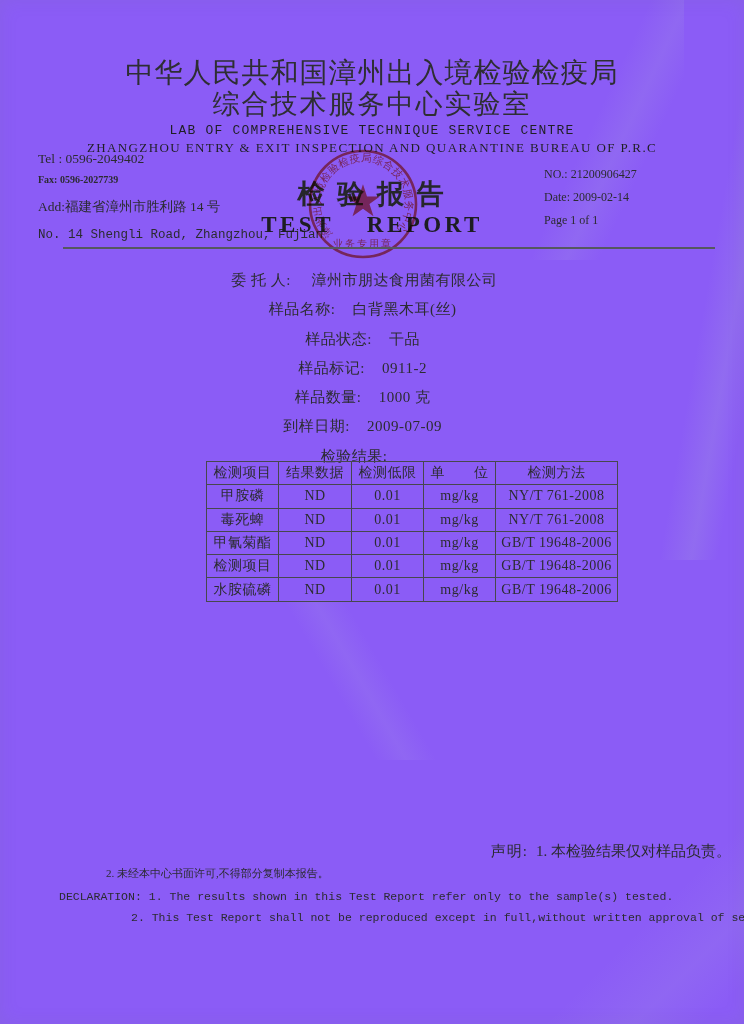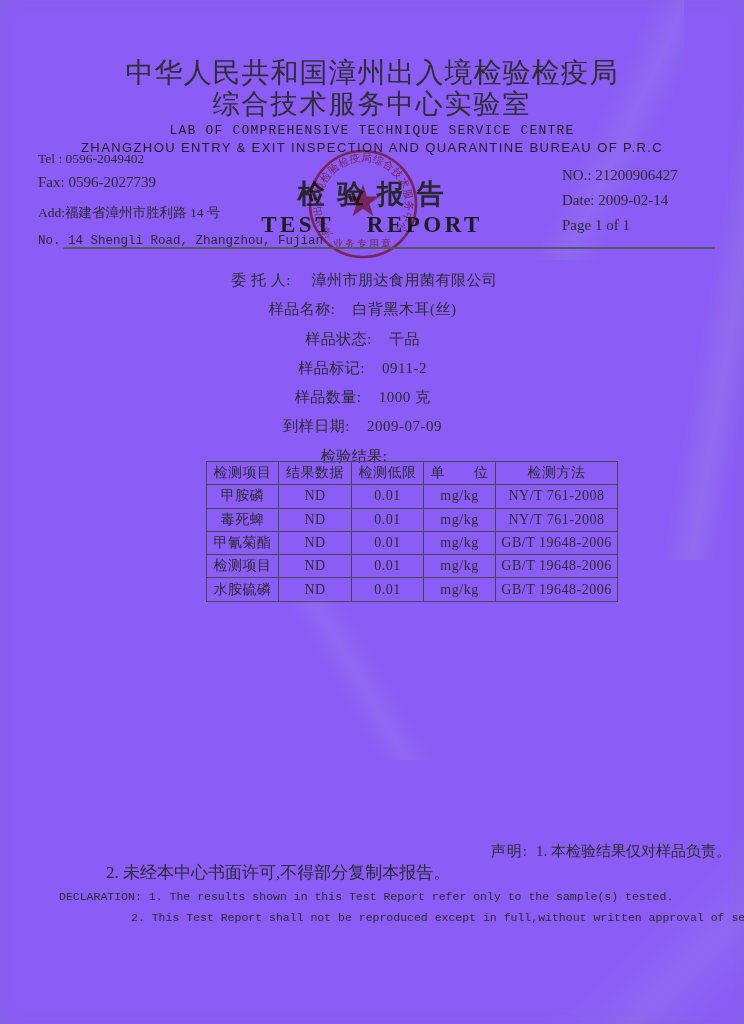--- a/index.html
+++ b/index.html
@@ -15,31 +15,31 @@
     color: #2b2b30;
     font-family: "Liberation Serif", serif;
     box-shadow: inset 0 0 18px rgba(110,120,145,0.14);
   }
 
   
   .header { position: absolute; top: 57px; left: 0; right: 0; text-align: center; }
   .org-cn-1 { font-size: 28px; letter-spacing: 1px; color: #2e2e33; font-family: "Liberation Sans", sans-serif; font-weight: 500; line-height: 32px; }
   .org-cn-2 { font-size: 27px; letter-spacing: 2px; color: #2e2e33; font-family: "Liberation Sans", sans-serif; font-weight: 500; line-height: 31px; }
   .org-en-1 { margin-top: 2px; font-size: 13px; letter-spacing: 1.2px; color: #1f1f24; font-family: "Liberation Mono", monospace; line-height: 17px; }
-  .org-en-2 { font-size: 13px; letter-spacing: 1.4px; color: #1f1f24; font-family: Liberation Sans, sans-serif; line-height: 17px; }
+  .org-en-2 { font-size: 13px; letter-spacing: 1.4px; color: #1f1f24; font-family: Liberation Serif, serif; line-height: 17px; }
 
   
   .contact { position: absolute; top: 151px; left: 38px; width: 300px; }
   .contact .tel  { font-size: 13.5px; margin-bottom: 7px; }
-  .contact .fax  { font-size: 15px; margin-bottom: 13px; }
+  .contact .fax  { font-size: 10px; margin-bottom: 13px; font-weight: bold; }
   .contact .addr { font-size: 13.5px; margin-bottom: 12px; }
   .contact .addr-en { font-size: 12.5px; font-family: "Liberation Mono", monospace; letter-spacing: 0; }
 
   
-  .doc-meta { position: absolute; top: 167px; left: 562px; width: 170px; font-size: 15px; }
+  .doc-meta { position: absolute; top: 167px; left: 544px; width: 170px; font-size: 12px; }
   .doc-meta div { margin-bottom: 8px; }
 
   
   .doc-title { position: absolute; top: 179px; left: 0; right: 0; text-align: center; }
   .title-cn { font-size: 27px; font-weight: bold; letter-spacing: 3px; color: #26262b; line-height: 30px; }
   .title-en { font-size: 23px; font-weight: bold; letter-spacing: 3.5px; word-spacing: 24px; color: #1d1d22; line-height: 28px; margin-top: 2px; }
 
   
   .stamp { position: absolute; left: 304px; top: 145px; mix-blend-mode: multiply; opacity: 0.82; }
   .stamp text { font-family: "Liberation Serif", serif; }
@@ -67,21 +67,21 @@
     color: #2c2c31;
     letter-spacing: 0.5px;
     overflow: hidden;
     white-space: nowrap;
   }
 
   
   .declaration { position: absolute; left: 59px; top: 840px; width: 672px; }
   .decl-cn-1 { font-size: 15px; line-height: 22px; white-space: nowrap; text-align: right; }
   .decl-cn-1 .d-label { letter-spacing: 1px; margin-right: 8px; }
-  .decl-cn-2 { font-size: 17px; line-height: 22px; padding-left: 47px; white-space: nowrap; }
+  .decl-cn-2 { font-size: 11px; line-height: 22px; padding-left: 47px; white-space: nowrap; }
   .decl-en-1 { margin-top: 2px; font-size: 11.5px; line-height: 21px; font-family: "Liberation Mono", monospace; white-space: nowrap; }
   .decl-en-1 .d-label { margin-right: 7px; }
   .decl-en-2 { font-size: 11.5px; line-height: 21px; font-family: "Liberation Mono", monospace; padding-left: 72px; white-space: nowrap; }
 
   
   .crease { position: absolute; pointer-events: none; }
   .crease-right {
     top: 0; right: 0; width: 90px; height: 560px;
     background: linear-gradient(100deg, rgba(255,255,255,0) 55%, rgba(176,188,210,0.16) 72%, rgba(255,255,255,0) 86%);
   }

